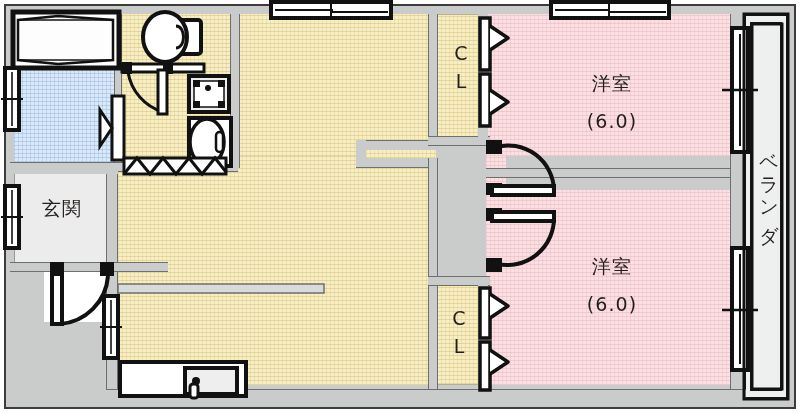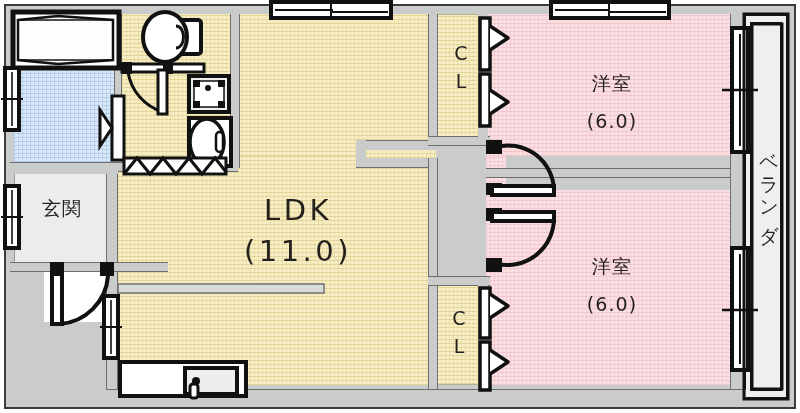--- a/index.html
+++ b/index.html
@@ -258,22 +258,20 @@
       <line x1="722" y1="310" x2="758" y2="310" stroke="#111" stroke-width="2.5"></line>
     </g>
 
     <g>
       <rect x="744" y="14" width="44" height="385" fill="none" stroke="#111" stroke-width="3"></rect>
       <rect x="752" y="24" width="30" height="365" fill="none" stroke="#111" stroke-width="3"></rect>
     </g>
 
   </svg>
 
-  <div class="lab lab-ldk" style="left:238px;top:193px;width:120px;">LDK</div>
-  <div class="lab lab-ldk" style="left:228px;top:234px;width:140px;">(11.0)</div>
 
   <div class="lab lab-room" style="left:552px;top:72px;width:120px;">洋室</div>
   <div class="lab lab-room" style="left:552px;top:110px;width:120px;">(6.0)</div>
 
   <div class="lab lab-room" style="left:552px;top:255px;width:120px;">洋室</div>
   <div class="lab lab-room" style="left:552px;top:293px;width:120px;">(6.0)</div>
 
   <div class="lab lab-cl" style="left:441px;top:40px;width:40px;">C
 L</div>
   <div class="lab lab-cl" style="left:439px;top:305px;width:40px;">C

